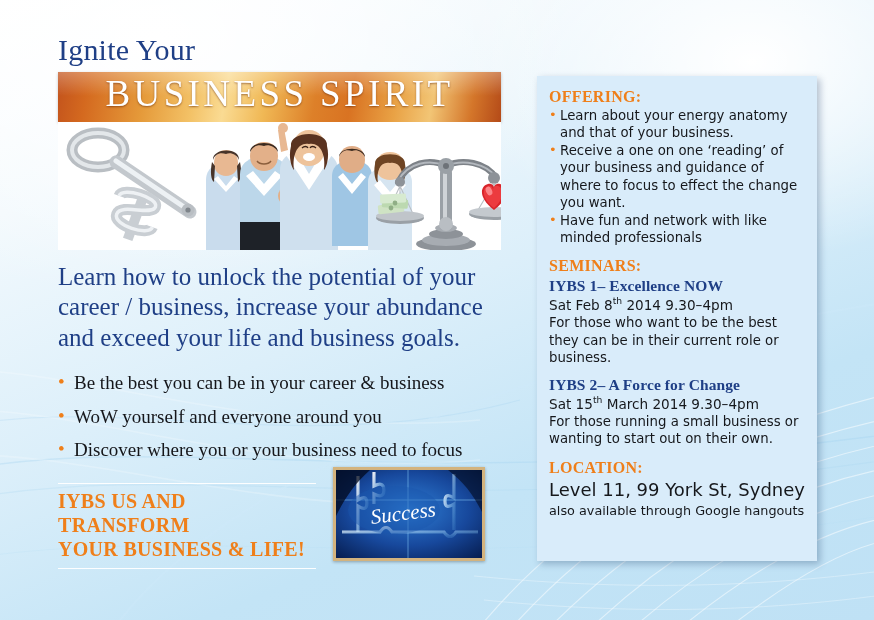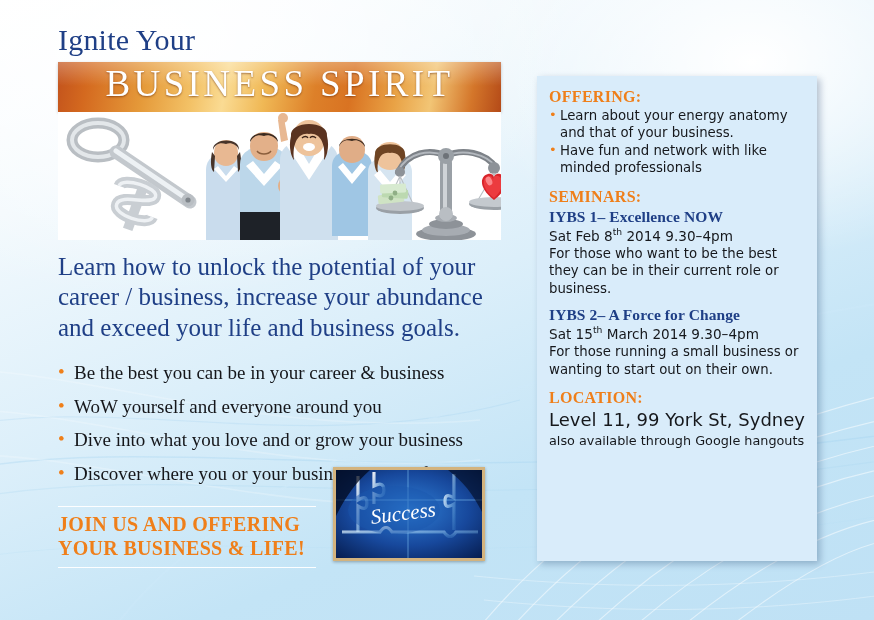--- a/index.html
+++ b/index.html
@@ -21,21 +21,21 @@
     overflow:hidden;
   }
 
   
   .bg-swoosh, .bg-mesh, .bg-arcs { position:absolute; pointer-events:none; }
   .bg-swoosh { inset:0; width:874px; height:620px; opacity:.55; }
   .bg-mesh   { right:-30px; bottom:-40px; width:430px; height:330px; opacity:.85; }
   .bg-arcs   { left:-80px; bottom:-10px; width:560px; height:300px; opacity:.5; }
 
   
-  .left-col { position:absolute; left:58px; top:24px; width:452px; }
+  .left-col { position:absolute; left:58px; top:34px; width:452px; }
 
   .ignite-title {
     font-size:30px; color:#1f3f86; letter-spacing:.2px;
     line-height:1.05; font-weight:400;
   }
 
   .spirit-banner {
     position:relative; margin-top:6px;
     width:443px; height:50px;
     background:linear-gradient(100deg,
@@ -288,28 +288,27 @@
           </g>
         </g>
       </svg>
     </div>
 
     <div class="lead-para">Learn how to unlock the potential of your career / business, increase your abundance and exceed your life and business goals.</div>
 
     <ul class="benefit-list">
       <li>Be the best you can be in your career &amp; business</li>
       <li>WoW yourself and everyone around you</li>
-      <li>Dive into what you love and or grow your business</li>
       <li>Discover where you or your business need to focus</li>
     </ul>
 
     <div class="cta-block">
       <div class="cta-rule"></div>
       <div class="cta-text">
-        <div>JOIN US AND OFFERING</div>
+        <div>IYBS US AND TRANSFORM</div>
         <div>YOUR BUSINESS &amp; LIFE!</div>
       </div>
       <div class="cta-rule"></div>
     </div>
   </div>
 
   <div class="puzzle-wrap">
     <svg width="146" height="88" viewBox="0 0 146 88">
       <defs>
         <radialGradient id="pg" cx="50%" cy="45%" r="75%">
@@ -340,20 +339,21 @@
       <path d="M0,0 L34,0 C18,14 8,30 0,46 Z" fill="#020a1e" opacity=".75"></path>
       <path d="M146,0 L112,0 C128,12 138,26 146,42 Z" fill="#020a1e" opacity=".6"></path>
     </svg>
   </div>
 
   <div class="right-panel">
 
     <div class="sec-head">OFFERING:</div>
     <ul class="panel-list">
       <li>Learn about your energy anatomy and that of your business.</li>
+      <li>Receive a one on one ‘reading’ of your business and guidance of where to focus to effect the change you want.</li>
       <li>Have fun and network with like minded professionals</li>
     </ul>
 
     <div class="sec-head spaced">SEMINARS:</div>
 
     <div>
       <div class="sem-title">IYBS 1– Excellence NOW</div>
       <div class="sem-date"><span>Sat Feb 8</span><sup>th</sup><span> 2014 9.30–4pm</span></div>
       <div class="sem-body">For those who want to be the best they can be in their current role or business.</div>
     </div>

